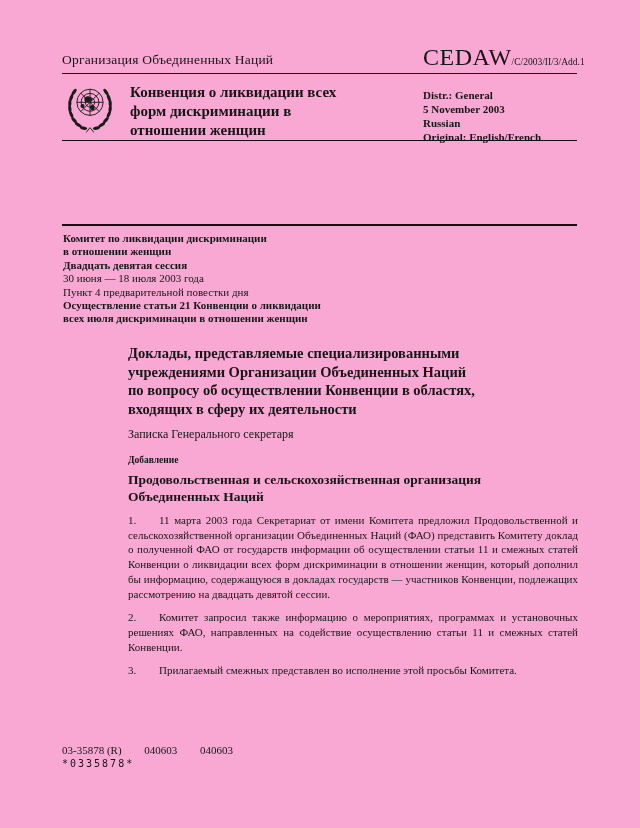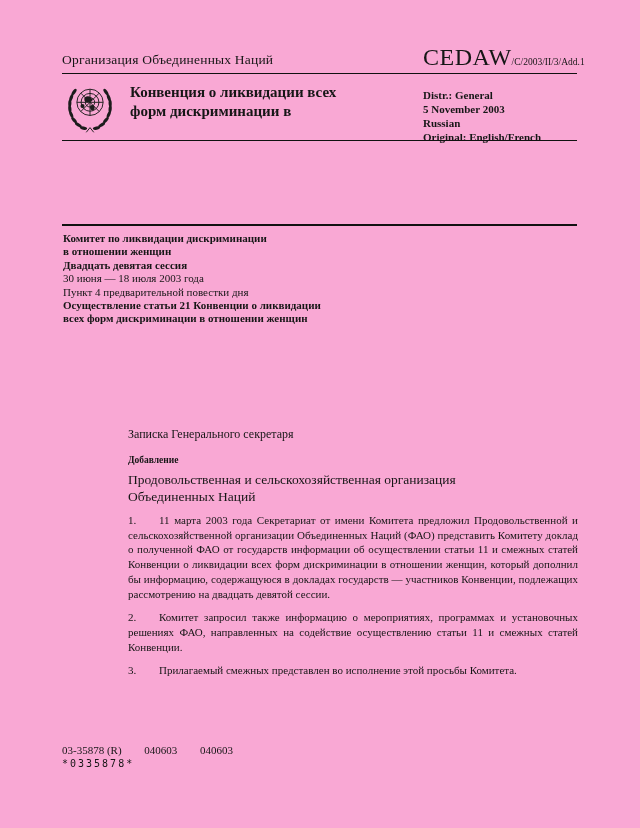--- a/index.html
+++ b/index.html
@@ -47,21 +47,21 @@
   .body-col { position:absolute; left:128px; width:450px; }
 
   .main-title {
     top:344px;
     font-weight:bold; font-size:14.5px; line-height:18.6px;
   }
   .subtitle   { top:427px; font-weight:normal; font-size:12px; }
   .addendum   { top:455px; font-weight:bold; font-size:9.5px; }
   .section-heading {
     top:471px;
-    font-weight:normal; font-size:13.5px; line-height:17px;
+    font-weight:bold; font-size:13.5px; line-height:17px;
   }
   .paragraphs { top:513px; }
   .paragraphs p {
     margin:0 0 9px 0;
     font-size:11px; line-height:14.7px;
     text-align:justify;
   }
   .paragraphs .pnum { display:inline-block; width:31px; }
 
   .footer-id {
@@ -121,42 +121,49 @@
         <ellipse cx="44.5" cy="49" rx="4" ry="1.7" transform="rotate(-30 44.5 49)"></ellipse>
         <ellipse cx="39" cy="52.5" rx="4" ry="1.7" transform="rotate(-12 39 52.5)"></ellipse>
       </g>
       <path d="M28 57 L32 52 L36 57" stroke="#1c1c1c" fill="none"></path>
     </svg>
   </div>
 
   <div class="conv-title">
     <div>Конвенция о ликвидации всех</div>
     <div>форм дискриминации в</div>
+    <div>отношении женщин</div>
   </div>
 
   <div class="distr-block">
     <div>Distr.: General</div>
     <div>5 November 2003</div>
     <div>Russian</div>
     <div>Original: English/French</div>
   </div>
 
   <div class="rule thin" style="top:140px;"></div>
   <div class="rule thick" style="top:224px;"></div>
 
   <div class="session-block">
     <div class="b">Комитет по ликвидации дискриминации</div>
     <div class="b">в отношении женщин</div>
     <div class="b">Двадцать девятая сессия</div>
     <div>30 июня — 18 июля 2003 года</div>
     <div>Пункт 4 предварительной повестки дня</div>
     <div class="b">Осуществление статьи 21 Конвенции о ликвидации</div>
-    <div class="b">всех форм дискриминации в отношении женщин</div>
+    <div class="b">всех июля дискриминации в отношении женщин</div>
   </div>
 
+  <div class="body-col main-title">
+    <div>Доклады, представляемые специализированными</div>
+    <div>учреждениями Организации Объединенных Наций</div>
+    <div>по вопросу об осуществлении Конвенции в областях,</div>
+    <div>входящих в сферу их деятельности</div>
+  </div>
 
   <div class="body-col subtitle">Записка Генерального секретаря</div>
   <div class="body-col addendum">Добавление</div>
 
   <div class="body-col section-heading">
     <div>Продовольственная и сельскохозяйственная организация</div>
     <div>Объединенных Наций</div>
   </div>
 
   <div class="body-col paragraphs">

